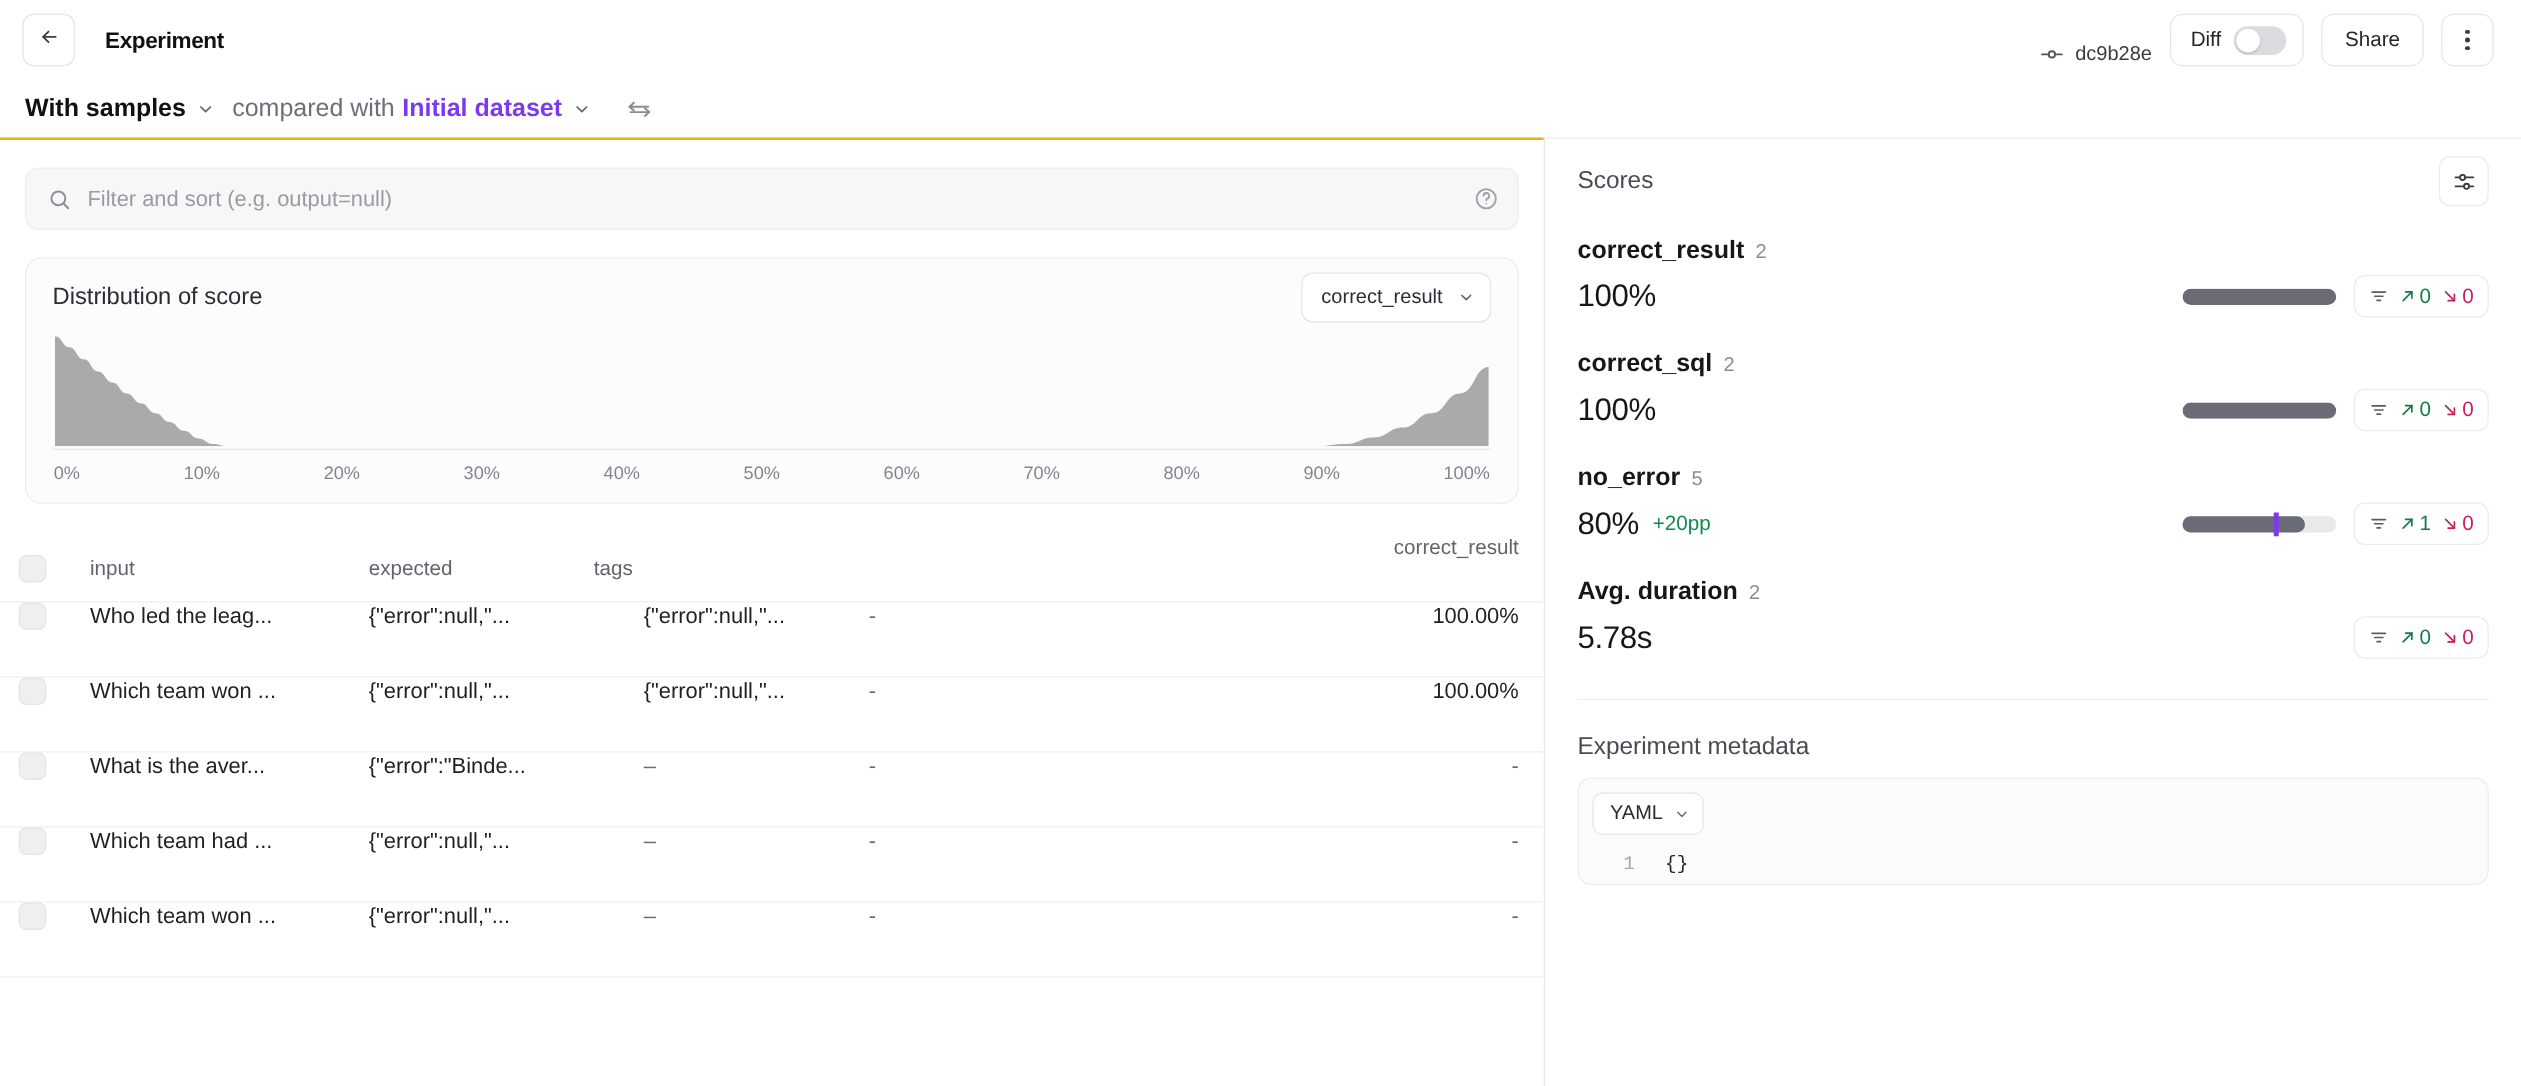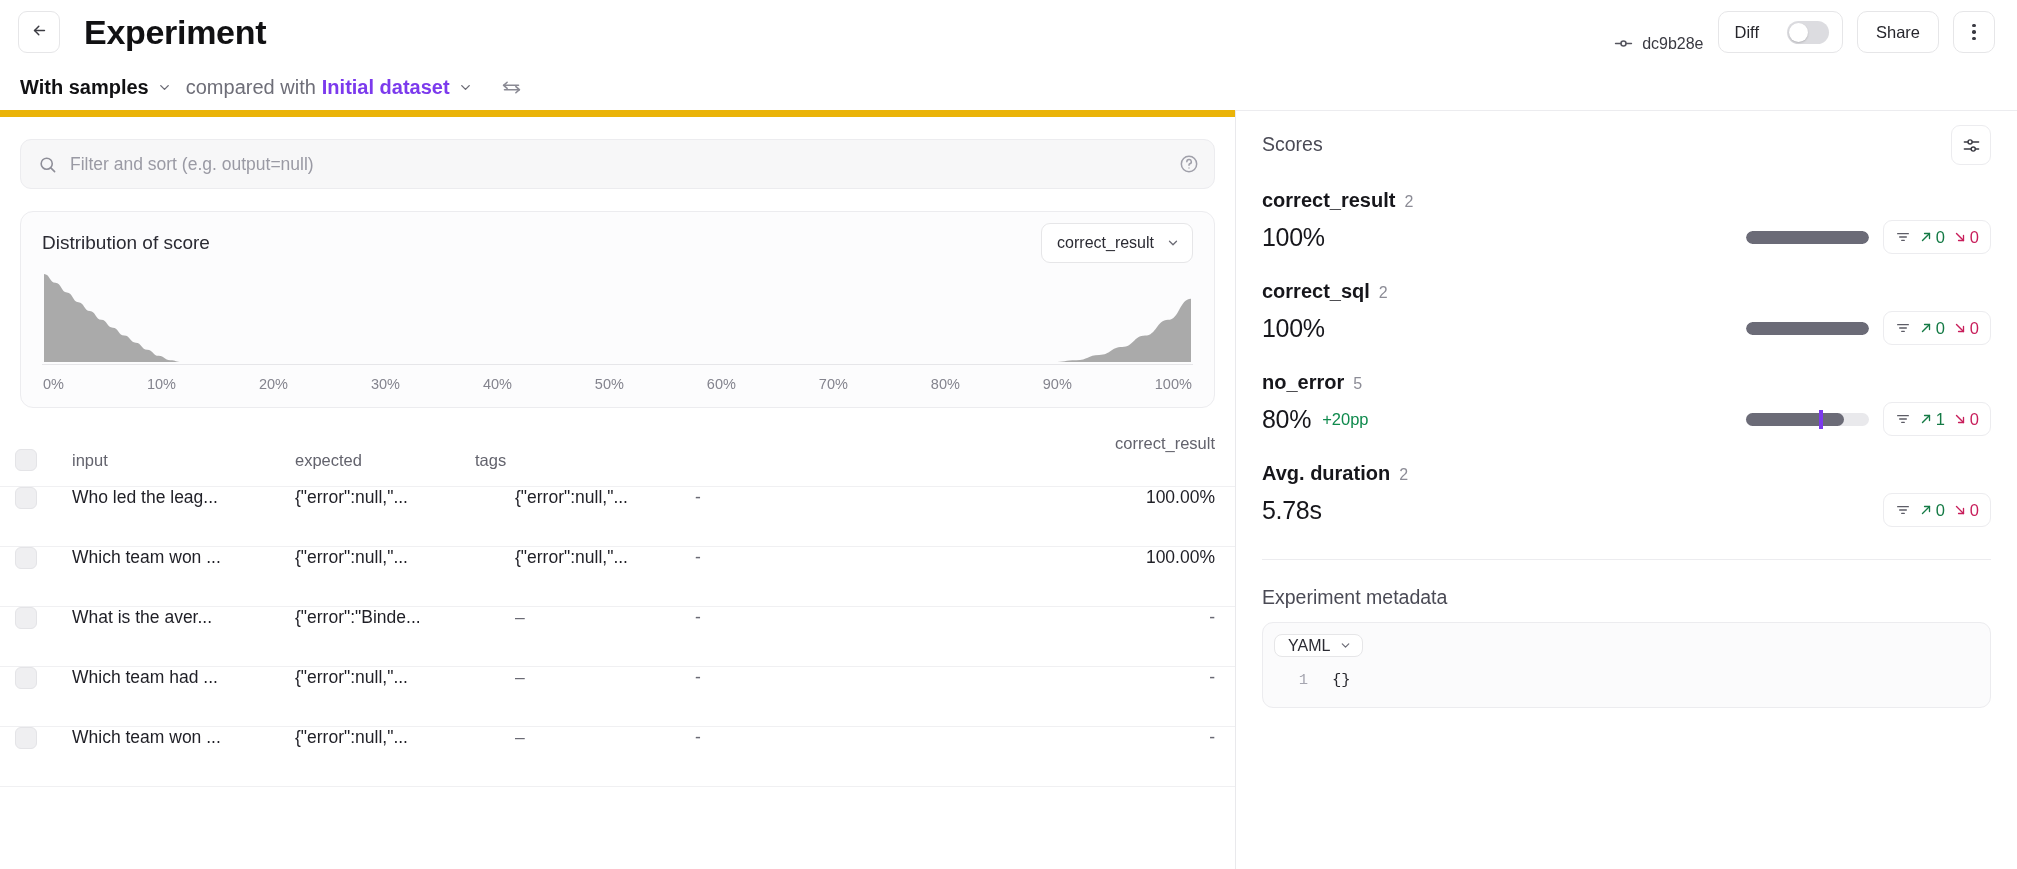--- a/index.html
+++ b/index.html
@@ -20,34 +20,34 @@
     position: relative;
   }
   .back-btn {
     width: 42px; height: 42px;
     border: 1px solid #e6e6e8; border-radius: 9px;
     background: #fff;
     display: flex; align-items: center; justify-content: center;
     color: #3c3c43; cursor: pointer; flex: none;
   }
   .page-title {
-    font-size: 34px; font-weight: 700; letter-spacing: -0.3px;
+    font-size: 18px; font-weight: 700; letter-spacing: -0.3px;
     margin-left: 24px; color: #111113;
   }
   .header-right {
     margin-left: auto; display: flex; align-items: flex-end; gap: 14px;
   }
   .commit {
     display: flex; align-items: center; gap: 9px;
     font-size: 16px; color: #3a3a42;
   }
   .commit-icon { display: flex; align-items: center; color: #55555e; }
   .diff-btn {
     height: 42px; border: 1px solid #e6e6e8; border-radius: 10px;
-    background: #fff; display: flex; align-items: center; gap: 28px;
+    background: #fff; display: flex; align-items: center; gap: 10px;
     padding: 0 13px 0 16px; cursor: pointer;
   }
   .diff-label { font-size: 16.5px; color: #26262c; }
   .toggle {
     width: 42px; height: 23px; border-radius: 12px; background: #dcdce0;
     position: relative; flex: none;
   }
   .toggle::after {
     content: ""; position: absolute; top: 2px; left: 2px;
     width: 19px; height: 19px; border-radius: 50%;
@@ -74,21 +74,21 @@
   .sel-strong { font-weight: 700; color: #111113; cursor: pointer; }
   .chev { margin: 0 6px 0 8px; color: #6b6b75; display: inline-flex; align-items: center; }
   .cmp-text { color: #6e6e78; font-weight: 400; margin: 0 6px 0 8px; }
   .sel-link { color: #7c3aed; font-weight: 700; cursor: pointer; }
   .swap-btn { margin-left: 22px; color: #8a8a94; display: inline-flex; cursor: pointer; }
 
   
   .body { display: flex; height: 759px; }
   .left {
     width: 1235px; flex: none; position: relative;
-    border-top: 7px solid #eab308;
+    border-top: 2px solid #eab308;
     overflow: hidden;
   }
   .right {
     flex: 1; border-left: 1px solid #e9e9ec; border-top: 1px solid #ececef;
     padding: 22px 26px 0 26px; position: relative;
   }
 
   
   .toolbar { display: flex; align-items: center; gap: 14px; padding: 22px 20px 0 20px; }
   .search-wrap {
@@ -194,21 +194,21 @@
   .chip-icon { color: #5c5c66; display: flex; }
   .chip-up { color: #147a45; font-size: 16.5px; display: flex; align-items: center; gap: 3px; }
   .chip-down { color: #c81e5b; font-size: 16.5px; display: flex; align-items: center; gap: 3px; }
   .panel-divider { height: 1px; background: #ececef; margin: 30px 0 0 0; }
   .meta-title { font-size: 19.5px; color: #4a4a55; margin-top: 26px; }
   .meta-box {
     margin-top: 13px; border: 1px solid #ececef; border-radius: 11px;
     background: #fbfbfc; padding: 11px; height: 86px;
   }
   .yaml-select {
-    height: 23px; border: 1px solid #e6e6e8; border-radius: 8px; background: #fff;
+    height: 34px; border: 1px solid #e6e6e8; border-radius: 8px; background: #fff;
     display: inline-flex; align-items: center; gap: 9px; padding: 0 10px 0 13px;
     font-size: 16px; color: #2b2b33; cursor: pointer;
   }
   .code-line { display: flex; margin-top: 14px; font-family: "Liberation Mono", monospace; font-size: 15.5px; }
   .ln { width: 34px; text-align: right; color: #a6a6b0; }
   .code-txt { margin-left: 24px; color: #26262c; }
 </style>
 </head>
 <body>
 

